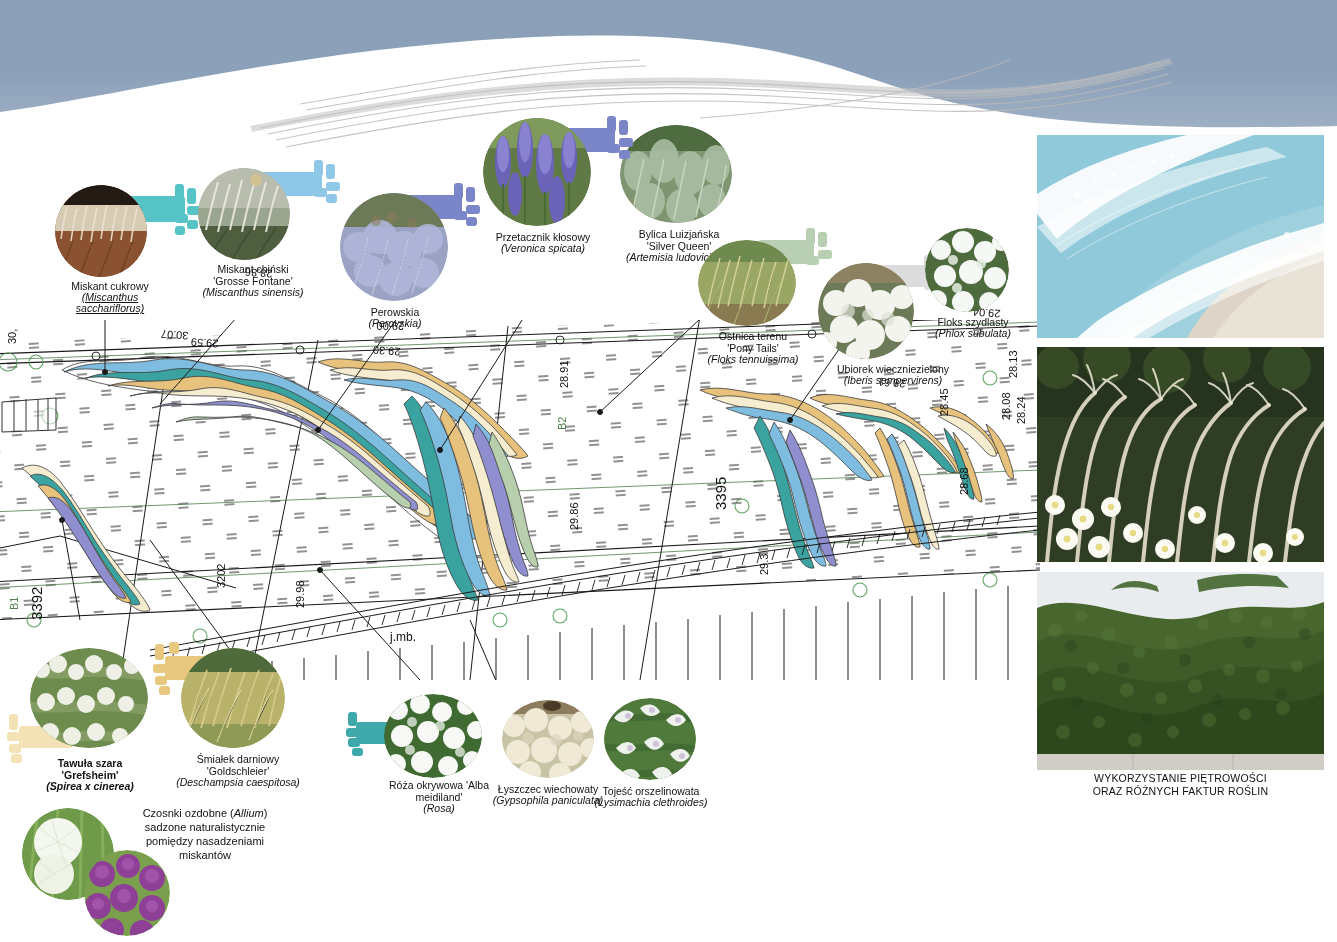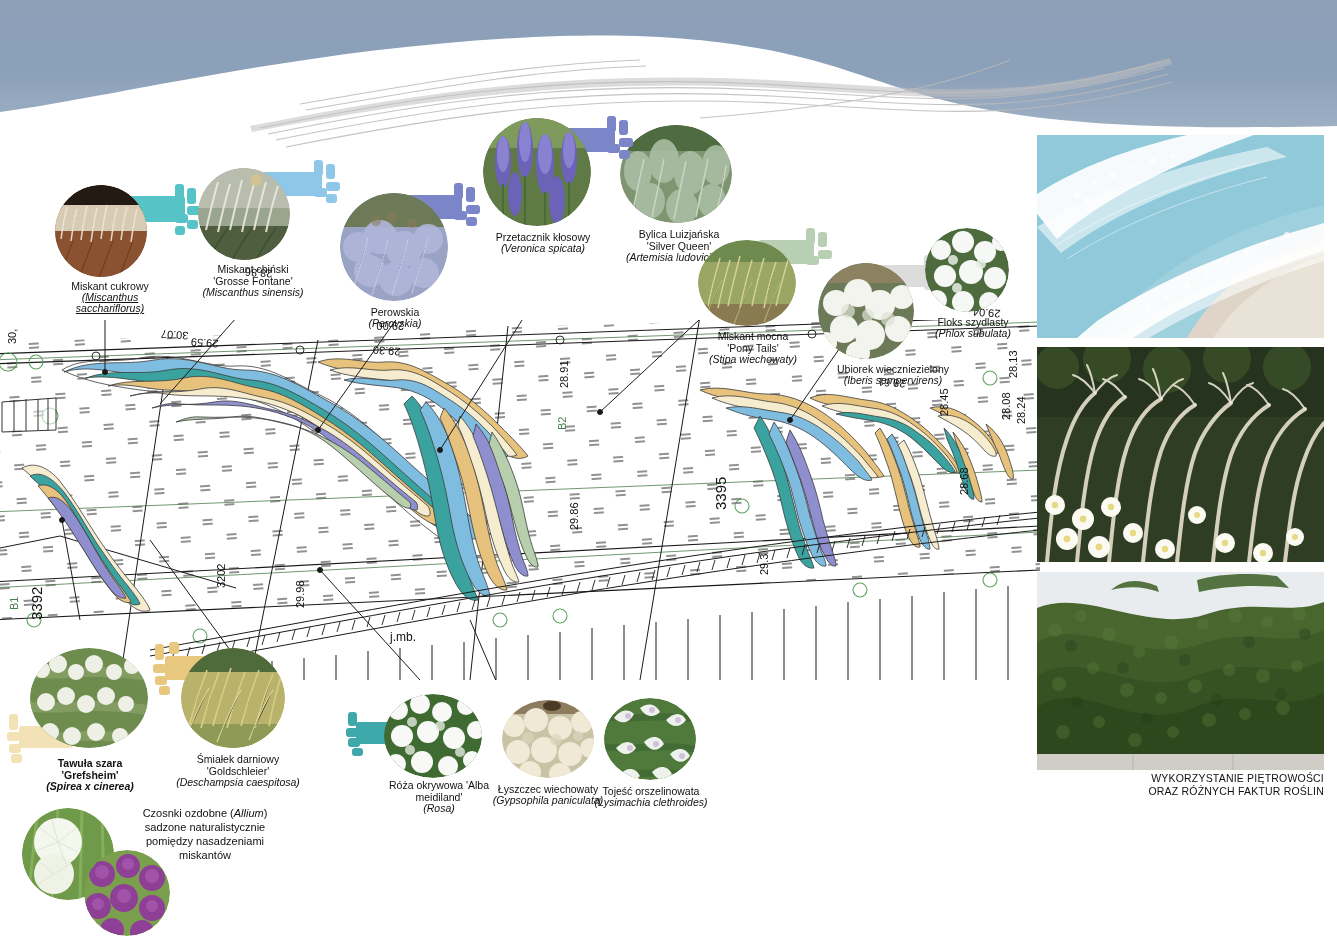--- a/index.html
+++ b/index.html
@@ -737,23 +737,23 @@
             </g>
       <g stroke="#b7bd78" stroke-width="1.2" opacity=".8">
         <path d="M6,82 C12,66 18,52 24,40"></path>
               <path d="M36,84 C42,68 48,54 54,42"></path>
         <path d="M66,82 C72,66 78,52 84,40"></path>
             </g>
       </g>
         </svg>
     </div>
     <div class="cap" style="margin-top:4px;">
-      <div>Miskant mocna</div>
+      <div>Ostnica terenu</div>
       <div>'Pony Tails'</div>
-      <div class="lat" style="line-height:11px;">(Stipa wiechowaty)</div>
+      <div class="lat" style="line-height:11px;">(Floks tennuissima)</div>
     </div>
   </div>
 
   <div class="callout" style="left:818px;top:263px;width:150px;z-index:7;">
     <svg class="brush" style="left:60px;top:-10px;" width="80" height="48" viewBox="0 0 80 48">
       <g fill="#dcdcdc">
           <rect x="2" y="12" width="52" height="22" rx="3"></rect>
       <rect x="46" y="2" width="9" height="14" rx="3"></rect>
           <rect x="58" y="6" width="9" height="13" rx="3"></rect>
       <rect x="46" y="28" width="13" height="9" rx="3"></rect>
@@ -1283,18 +1283,18 @@
         <circle cx="244" cy="122" r="6"></circle>
       </g>
       <rect y="182" width="287" height="16" fill="#cfcdc6"></rect>
       <g stroke="#b8b6af" stroke-width="1">
           <line x1="96" y1="182" x2="96" y2="198"></line>
       <line x1="196" y1="182" x2="196" y2="198"></line>
         </g>
     </svg>
   </div>
 
-  <div class="refcap" style="left:1037px;top:772px;width:287px;z-index:10;text-align:right;">
+  <div class="refcap" style="left:1037px;top:772px;width:287px;z-index:10;">
     <div>WYKORZYSTANIE PIĘTROWOŚCI</div>
     <div>ORAZ RÓŻNYCH FAKTUR ROŚLIN</div>
   </div>
 
 </div>
 
 </body></html>

